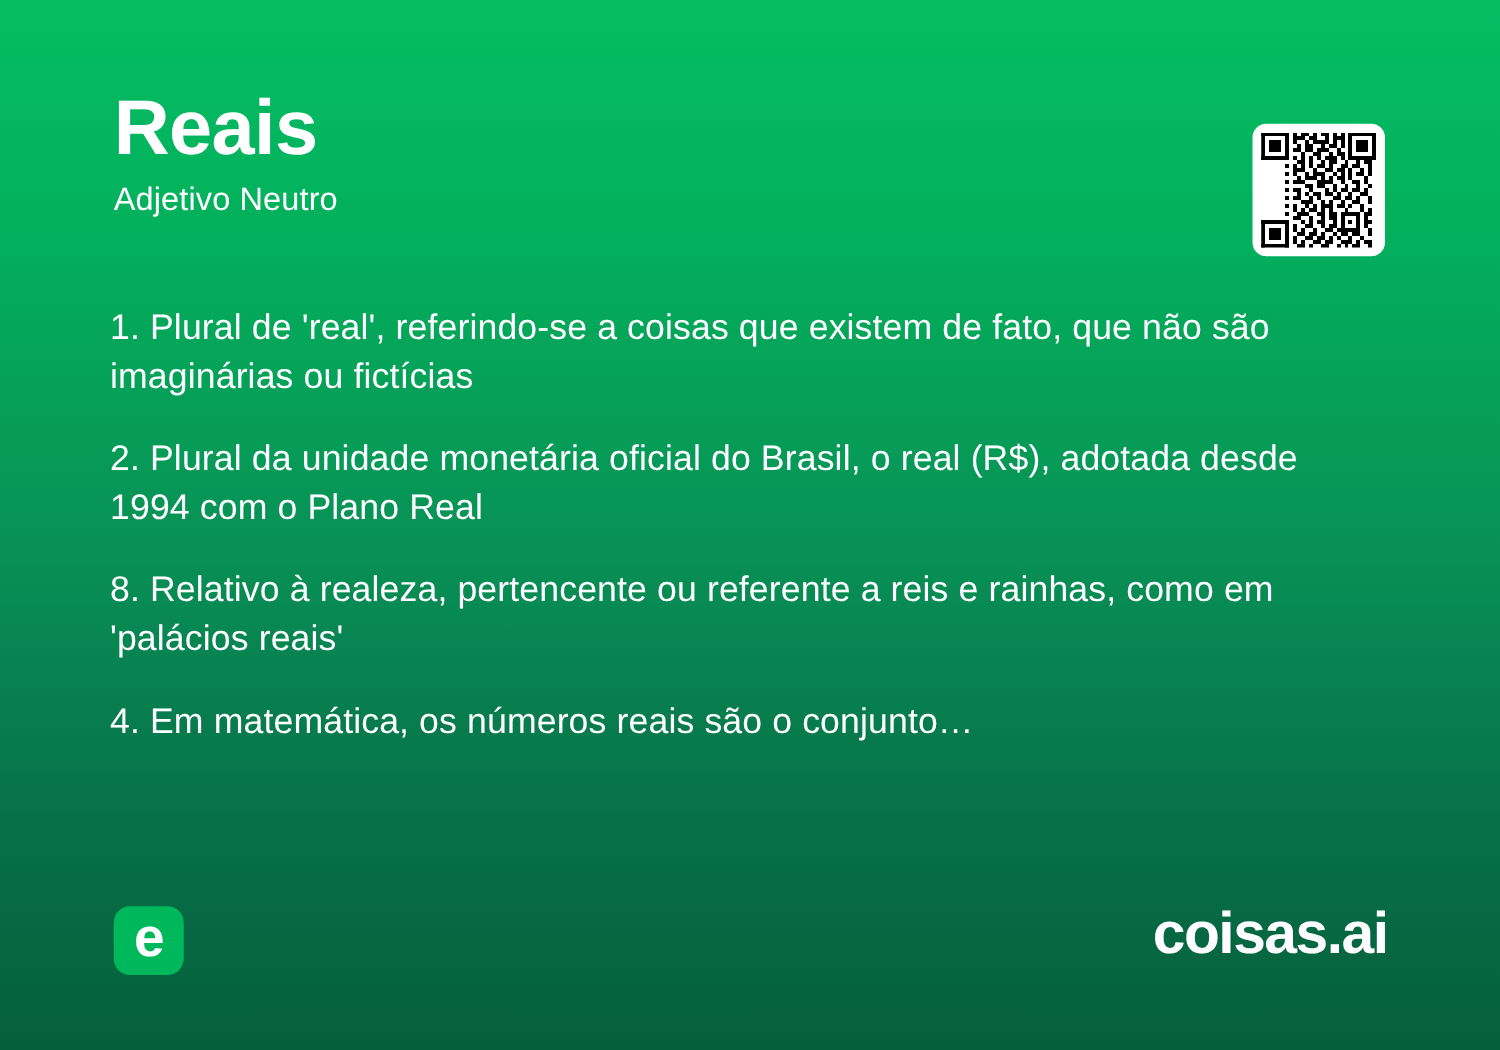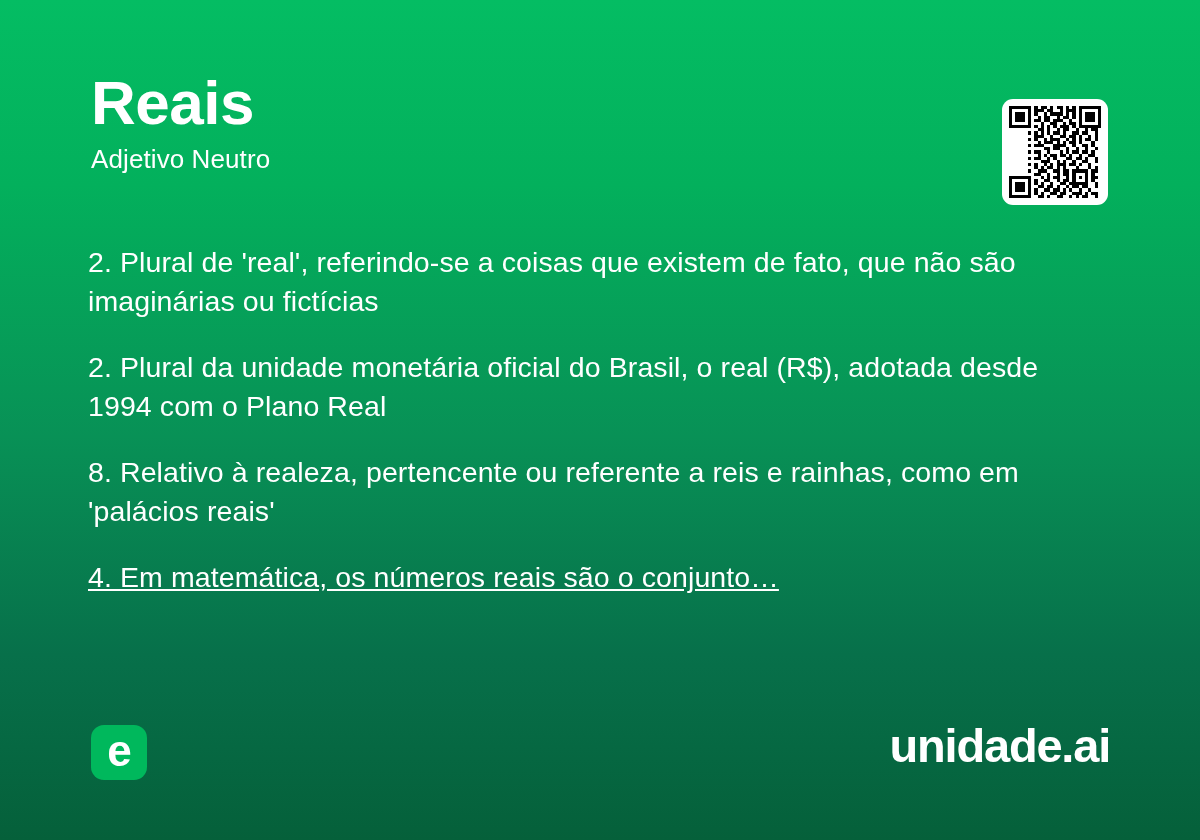--- a/index.html
+++ b/index.html
@@ -84,21 +84,20 @@
     font-size: 28.5px;
     line-height: 39px;
     font-weight: 400;
     color: #ffffff;
     margin: 0 0 27px 0;
     letter-spacing: 0.1px;
   }
 
   .definition:last-child {
     margin-bottom: 16px;
-    text-decoration: underline;
   }
 
   
   .footer-logo-badge {
     position: absolute;
     left: 91px;
     top: 725px;
     width: 56px;
     height: 55px;
     background: #00B85C;
@@ -346,25 +345,25 @@
             <rect x="19" y="28" width="1" height="1"></rect>
           <rect x="21" y="28" width="1" height="1"></rect>
             <rect x="23" y="28" width="2" height="1"></rect>
           <rect x="27" y="28" width="1" height="1"></rect>
         </g>
       </svg>
     </span>
   </div>
 
   <div class="definitions">
-    <p class="definition">2. Plural de 'real', referindo-se a coisas que existem de fato, que não são imaginárias ou fictícias</p>
+    <p class="definition">1. Plural de 'real', referindo-se a coisas que existem de fato, que não são imaginárias ou fictícias</p>
     <p class="definition">2. Plural da unidade monetária oficial do Brasil, o real (R$), adotada desde 1994 com o Plano Real</p>
     <p class="definition">8. Relativo à realeza, pertencente ou referente a reis e rainhas, como em 'palácios reais'</p>
     <p class="definition">4. Em matemática, os números reais são o conjunto…</p>
   </div>
 
   <div class="footer-logo-badge">
     <span class="badge-letter">e</span>
   </div>
 
-  <div class="footer-brand">unidade.ai</div>
+  <div class="footer-brand">coisas.ai</div>
 
 </div>
 
 </body></html>

